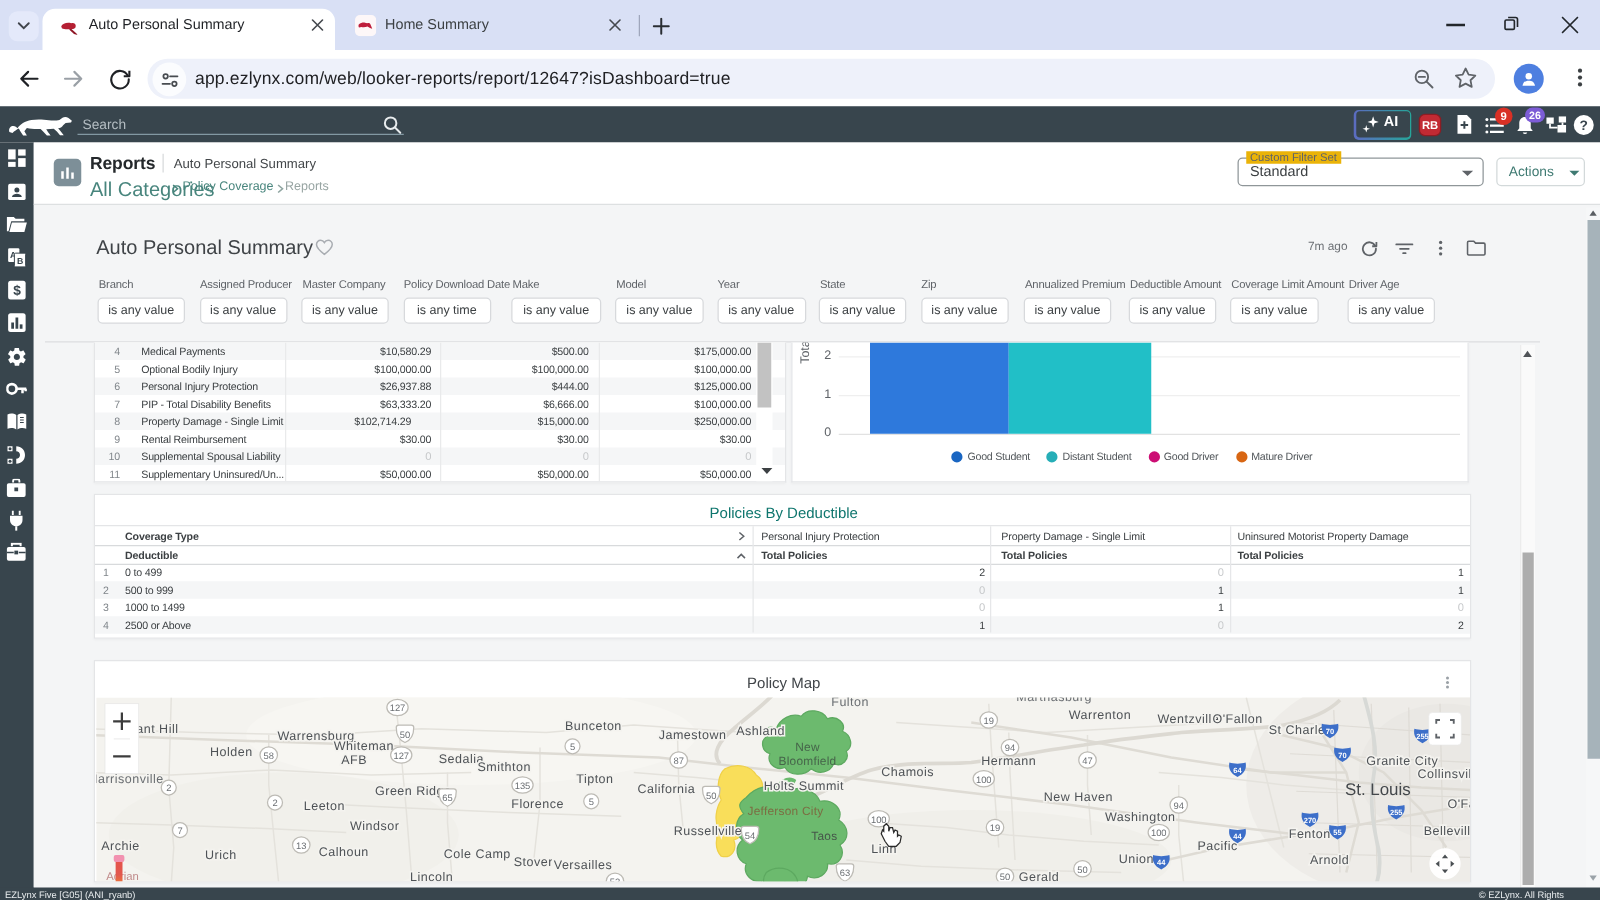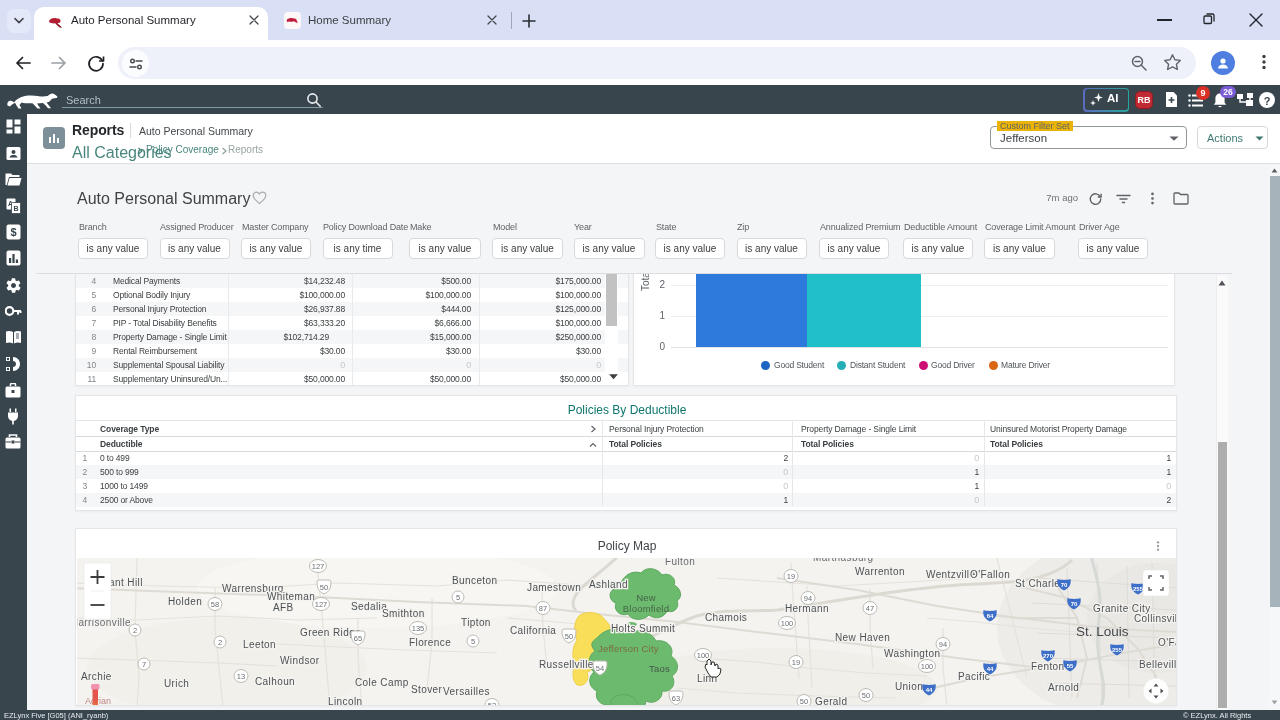--- a/index.html
+++ b/index.html
@@ -82,20 +82,21 @@
       <path d="M17.5 3.5 L17.5 8 L13 8" fill="none" stroke="#1F2125" stroke-width="1.7" stroke-linejoin="round"></path>
     </svg>
 <div class="abs" id="pill"></div>
 <div class="abs" style="left:122px;top:50px;width:27px;height:27px;border-radius:50%;background:#FBFCFE;"></div>
 <svg class="abs" style="left:128px;top:56px;" width="16" height="16" viewBox="0 0 16 16">
       <circle cx="4.5" cy="5" r="1.8" fill="none" stroke="#474B50" stroke-width="1.4"></circle>
       <path d="M8 5 L14 5" stroke="#474B50" stroke-width="1.4" stroke-linecap="round"></path>
       <circle cx="11.5" cy="11" r="1.8" fill="none" stroke="#474B50" stroke-width="1.4"></circle>
       <path d="M2 11 L8 11" stroke="#474B50" stroke-width="1.4" stroke-linecap="round"></path>
     </svg>
+<div class="abs" style="left:156px;top:54px;font-size:14px;color:#202124;letter-spacing:0.15px;">app.ezlynx.com/web/looker-reports/report/12647?isDashboard=true</div>
 <svg class="abs" style="left:1130px;top:54px;" width="18" height="18" viewBox="0 0 18 18">
       <circle cx="7.5" cy="7.5" r="5" fill="none" stroke="#5F6368" stroke-width="1.5"></circle>
       <path d="M11.3 11.3 L16 16" stroke="#5F6368" stroke-width="1.5" stroke-linecap="round"></path>
       <path d="M5 7.5 L10 7.5" stroke="#5F6368" stroke-width="1.5" stroke-linecap="round"></path>
     </svg>
 <svg class="abs" style="left:1163px;top:53px;" width="19" height="19" viewBox="0 0 19 19">
       <path d="M9.5 1.8 L11.9 6.7 L17.3 7.4 L13.4 11.2 L14.4 16.5 L9.5 13.9 L4.6 16.5 L5.6 11.2 L1.7 7.4 L7.1 6.7 Z" fill="none" stroke="#5F6368" stroke-width="1.4" stroke-linejoin="round"></path>
     </svg>
 <div class="abs" style="left:1211px;top:51px;width:24px;height:24px;border-radius:50%;background:#4E7FE0;"></div>
 <svg class="abs" style="left:1215px;top:55px;" width="16" height="16" viewBox="0 0 16 16">
@@ -236,21 +237,21 @@
       <path d="M2.5 1 L6 4 L2.5 7" stroke="#48857D" stroke-width="1.3" fill="none"></path>
     </svg>
 <div class="abs" style="left:146px;top:144px;font-size:10px;color:#48857D;">Policy Coverage</div>
 <svg class="abs" style="left:219.5px;top:147px;" width="8" height="8" viewBox="0 0 8 8">
       <path d="M2.5 1 L6 4 L2.5 7" stroke="#8FA5A1" stroke-width="1.3" fill="none"></path>
     </svg>
 <div class="abs" style="left:228px;top:144px;font-size:10px;color:#98A5A3;">Reports</div>
 
 <div class="abs" style="left:990px;top:126px;width:197px;height:23px;border:1px solid #8F9699;border-radius:4px;background:#FFFFFF;"></div>
 <div class="abs" style="left:997px;top:121px;font-size:9px;color:#5F6368;background:#eab308;padding:0 3px;">Custom Filter Set</div>
-<div class="abs" style="left:1000px;top:132px;font-size:11.5px;color:#3C4043;">Jefferson</div>
+<div class="abs" style="left:1000px;top:132px;font-size:11.5px;color:#3C4043;">Standard</div>
 <svg class="abs" style="left:1169px;top:136px;" width="10" height="5" viewBox="0 0 10 5">
       <path d="M0.5 0.5 L9.5 0.5 L5 4.8 Z" fill="#5F6368"></path>
     </svg>
 <div class="abs" style="left:1197px;top:126px;width:71px;height:23px;border:1px solid #D3D9DA;border-radius:4px;background:#FFFFFF;"></div>
 <div class="abs" style="left:1207px;top:132px;font-size:11px;color:#3F7A72;">Actions</div>
 <svg class="abs" style="left:1255px;top:136px;" width="9" height="5" viewBox="0 0 9 5">
       <path d="M0.5 0.5 L8.5 0.5 L4.5 4.5 Z" fill="#3F7A72"></path>
     </svg>
 
 <div class="abs" id="content"></div>
@@ -304,21 +305,21 @@
 </div>
 <div class="abs" style="left:36px;top:273px;width:1196px;height:1px;background:#DBDDE0;"></div>
 
 <div id="tiles">
 
 <div class="tile" style="left:75px;top:274px;width:554px;height:112px;border-top:none;overflow:hidden;">
   <div id="t1rows">
   <div class="trow gray" style="top:0;">
             <span class="cell rnum" style="left:0;width:20px;">4</span>
             <span class="cell" style="left:37px;width:114px;">Medical Payments</span>
-            <span class="cell rightal" style="left:160px;width:109px;">$14,232.48</span>
+            <span class="cell rightal" style="left:160px;width:109px;">$10,580.29</span>
             <span class="cell rightal" style="left:290px;width:105px;">$500.00</span>
             <span class="cell rightal" style="left:420px;width:105px;">$175,000.00</span>
           </div>
   <div class="trow" style="top:14px;">
             <span class="cell rnum" style="left:0;width:20px;">5</span>
             <span class="cell" style="left:37px;width:114px;">Optional Bodily Injury</span>
             <span class="cell rightal" style="left:160px;width:109px;">$100,000.00</span>
             <span class="cell rightal" style="left:290px;width:105px;">$100,000.00</span>
             <span class="cell rightal" style="left:420px;width:105px;">$100,000.00</span>
           </div>

